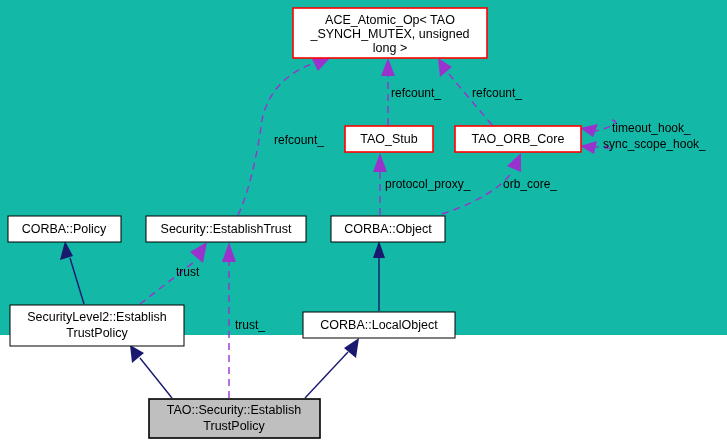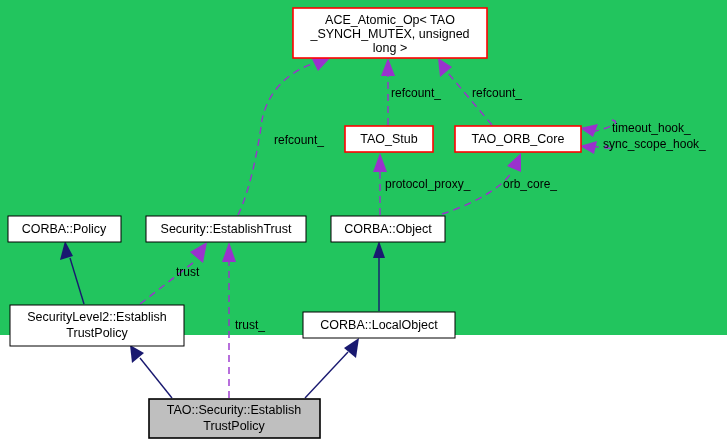--- a/index.html
+++ b/index.html
@@ -10,21 +10,21 @@
   body {
     width: 727px;
     height: 443px;
     overflow: hidden;
     font-family: "Liberation Sans", sans-serif;
   }
   #diagram-root {
     position: relative;
     width: 727px;
     height: 335px;
-    background: #22c55e;
+    background: #14b8a6;
   }
   svg.diagram {
     display: block;
     width: 727px;
     height: 443px;
   }
   .cls-box {
     fill: #ffffff;
     stroke: #000000;
     stroke-width: 1;

